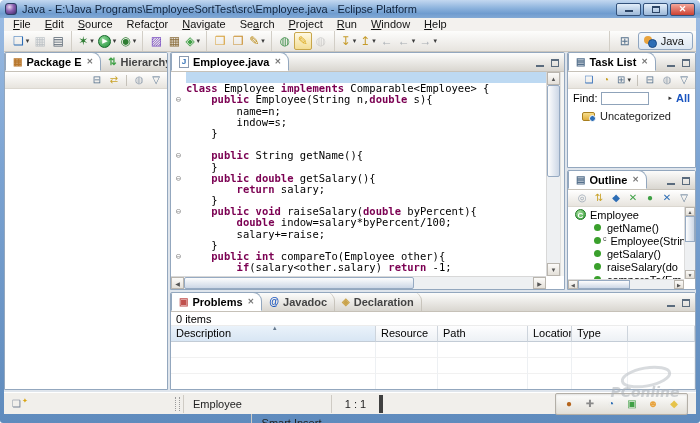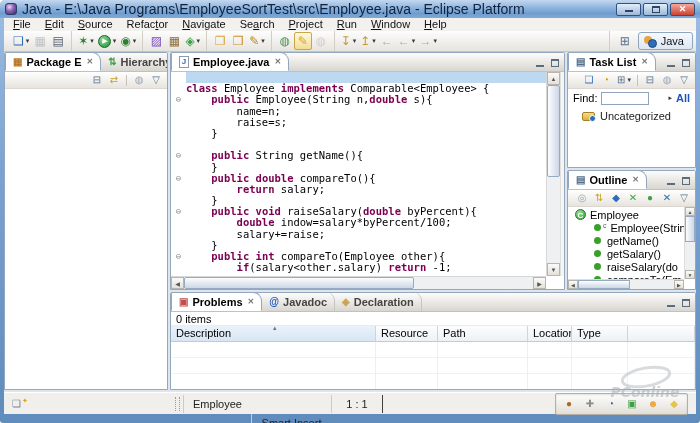--- a/index.html
+++ b/index.html
@@ -5,21 +5,21 @@
   html,body{margin:0;padding:0;background:#fff;}
   *{box-sizing:border-box;}
   .window{position:relative;width:700px;height:423px;overflow:hidden;
     background:linear-gradient(180deg,#9dbde4 0%,#7ba3d2 40%,#5f8bbd 100%);
     border-radius:5px 5px 3px 3px;font-family:"Liberation Sans",sans-serif;}
   
   .titlebar{position:absolute;left:0;top:0;right:0;height:18px;display:flex;align-items:center;gap:5px;
     padding:0 5px;background:linear-gradient(180deg,#c3d8f0 0%,#8db3dd 45%,#6f9ccf 75%,#82a9d5 100%);}
   .app-icon{width:12px;height:12px;border-radius:3px;flex:0 0 auto;
     background:radial-gradient(circle at 35% 30%,#e8d8f0 0%,#8a5fb0 45%,#3a2a66 100%);border:1px solid #2c3e63;}
-  .title{flex:1;font-size:14px;color:#10233d;white-space:nowrap;overflow:hidden;}
+  .title{flex:1;font-size:11px;color:#10233d;white-space:nowrap;overflow:hidden;}
   .winctl{display:flex;gap:2px;}
   .wbtn{width:25px;height:13px;border:1px solid #33517a;border-radius:2px;display:flex;align-items:center;justify-content:center;
     background:linear-gradient(#e3eefa,#9cb8d8);}
   .wbtn .bar{width:8px;height:2px;background:#2c4566;margin-top:4px;}
   .wbtn .box{width:8px;height:7px;border:1px solid #2c4566;border-top-width:2px;}
   .wbtn.close{background:linear-gradient(#f4a79a,#cc4233);color:#fff;font-size:9px;font-weight:bold;line-height:1;}
   
   .menubar{position:absolute;left:4px;top:18px;width:692px;height:13px;background:#f3f1ee;
     display:flex;align-items:center;padding-left:3px;font-size:11px;color:#111;}
   .menu-item{padding:0 8px 0 6px;line-height:13px;cursor:default;}
@@ -116,21 +116,21 @@
   .trow{display:flex;height:16px;background:#fff;}
   .td{border-right:1px solid #edf0f3;border-bottom:1px solid #f1f1f1;}
   
   .statusbar{position:absolute;left:4px;top:392px;width:692px;height:22px;background:#f1efeb;border-top:1px solid #fff;
     display:flex;align-items:center;font-size:11px;color:#222;}
   .sb-left{width:168px;display:flex;align-items:center;gap:1px;padding-left:8px;}
   .fastview{font-size:10px;color:#7a8698;}
   .fv-star{font-size:7px;color:#d9a514;margin-bottom:6px;}
   .grip{width:5px;height:14px;border-left:1px dotted #9a9a9a;border-right:1px dotted #9a9a9a;margin:0 3px;}
   .sb-cell{height:18px;display:flex;align-items:center;justify-content:center;border-left:1px solid #cfcbc4;padding:0 4px;}
-  .sb-cell.end{border-right:1px solid #404040;}
+  .sb-cell.end{border-right:4px solid #404040;}
   .sb-tray{margin-left:auto;margin-right:8px;display:flex;align-items:center;gap:3px;padding:1px 4px;
     border:1px solid #b3afa7;border-radius:2px;background:linear-gradient(#fdfdfc,#e2dfd8);box-shadow:inset 0 1px 2px rgba(0,0,0,.12);}
   .sb-tray .gly{font-size:10px;line-height:1;}
   
   .watermark{position:absolute;right:8px;top:364px;width:94px;height:42px;opacity:.55;pointer-events:none;}
 </style>
 </head>
 <body>
 
 <div class="window">
@@ -306,26 +306,26 @@
             <span class="box"></span>
           </span>
       </span>
     </div>
     <div class="editor-body">
       <div class="code-scroll" id="code">
           <div class="cl hl"><span class="fold"></span><span class="ct"></span></div>
           <div class="cl"><span class="fold"></span><span class="ct"><span class="k">class</span><span class="p"> Employee </span><span class="k">implements</span><span class="p"> Comparable&lt;Employee&gt; {</span></span></div>
           <div class="cl"><span class="fold">⊖</span><span class="ct"><span class="p">    </span><span class="k">public</span><span class="p"> Employee(String n,</span><span class="k">double</span><span class="p"> s){</span></span></div>
           <div class="cl"><span class="fold"></span><span class="ct"><span class="p">        name=n;</span></span></div>
-          <div class="cl"><span class="fold"></span><span class="ct"><span class="p">        raise=s;</span></span></div>
+          <div class="cl"><span class="fold"></span><span class="ct"><span class="p">        indow=s;</span></span></div>
           <div class="cl"><span class="fold"></span><span class="ct"><span class="p">    }</span></span></div>
           <div class="cl"><span class="fold"></span><span class="ct"></span></div>
           <div class="cl"><span class="fold">⊖</span><span class="ct"><span class="p">    </span><span class="k">public</span><span class="p"> String getName(){</span></span></div>
           <div class="cl"><span class="fold"></span><span class="ct"><span class="p">    }</span></span></div>
-          <div class="cl"><span class="fold">⊖</span><span class="ct"><span class="p">    </span><span class="k">public</span><span class="p"> </span><span class="k">double</span><span class="p"> compareTo(){</span></span></div>
+          <div class="cl"><span class="fold">⊖</span><span class="ct"><span class="p">    </span><span class="k">public</span><span class="p"> </span><span class="k">double</span><span class="p"> getSalary(){</span></span></div>
           <div class="cl"><span class="fold"></span><span class="ct"><span class="p">        </span><span class="k">return</span><span class="p"> salary;</span></span></div>
           <div class="cl"><span class="fold"></span><span class="ct"><span class="p">    }</span></span></div>
           <div class="cl"><span class="fold">⊖</span><span class="ct"><span class="p">    </span><span class="k">public</span><span class="p"> </span><span class="k">void</span><span class="p"> raiseSalary(</span><span class="k">double</span><span class="p"> byPercent){</span></span></div>
           <div class="cl"><span class="fold"></span><span class="ct"><span class="p">        </span><span class="k">double</span><span class="p"> indow=salary*byPercent/100;</span></span></div>
           <div class="cl"><span class="fold"></span><span class="ct"><span class="p">        salary+=raise;</span></span></div>
           <div class="cl"><span class="fold"></span><span class="ct"><span class="p">    }</span></span></div>
           <div class="cl"><span class="fold">⊖</span><span class="ct"><span class="p">    </span><span class="k">public</span><span class="p"> </span><span class="k">int</span><span class="p"> compareTo(Employee other){</span></span></div>
           <div class="cl"><span class="fold"></span><span class="ct"><span class="p">        </span><span class="k">if</span><span class="p">(salary&lt;other.salary) </span><span class="k">return</span><span class="p"> -1;</span></span></div>
         </div>
       <div class="vscroll">
@@ -434,26 +434,26 @@
         </span>
       </div>
     <div class="outline-body">
       <div class="tree" id="ol-tree">
           <div class="titem t-class">
             <span class="ic-class">C</span>
             <span>Employee</span>
           </div>
           <div class="titem">
             <span class="ic-dot"></span>
-            <span class="supc">c</span>
-            <span>Employee(Strin</span>
+            <span>getName()</span>
           </div>
           <div class="titem">
             <span class="ic-dot"></span>
-            <span>getName()</span>
+            <span class="supc">c</span>
+            <span>Employee(Strin</span>
           </div>
           <div class="titem">
             <span class="ic-dot"></span>
             <span>getSalary()</span>
           </div>
           <div class="titem">
             <span class="ic-dot"></span>
             <span>raiseSalary(do</span>
           </div>
           <div class="titem">

